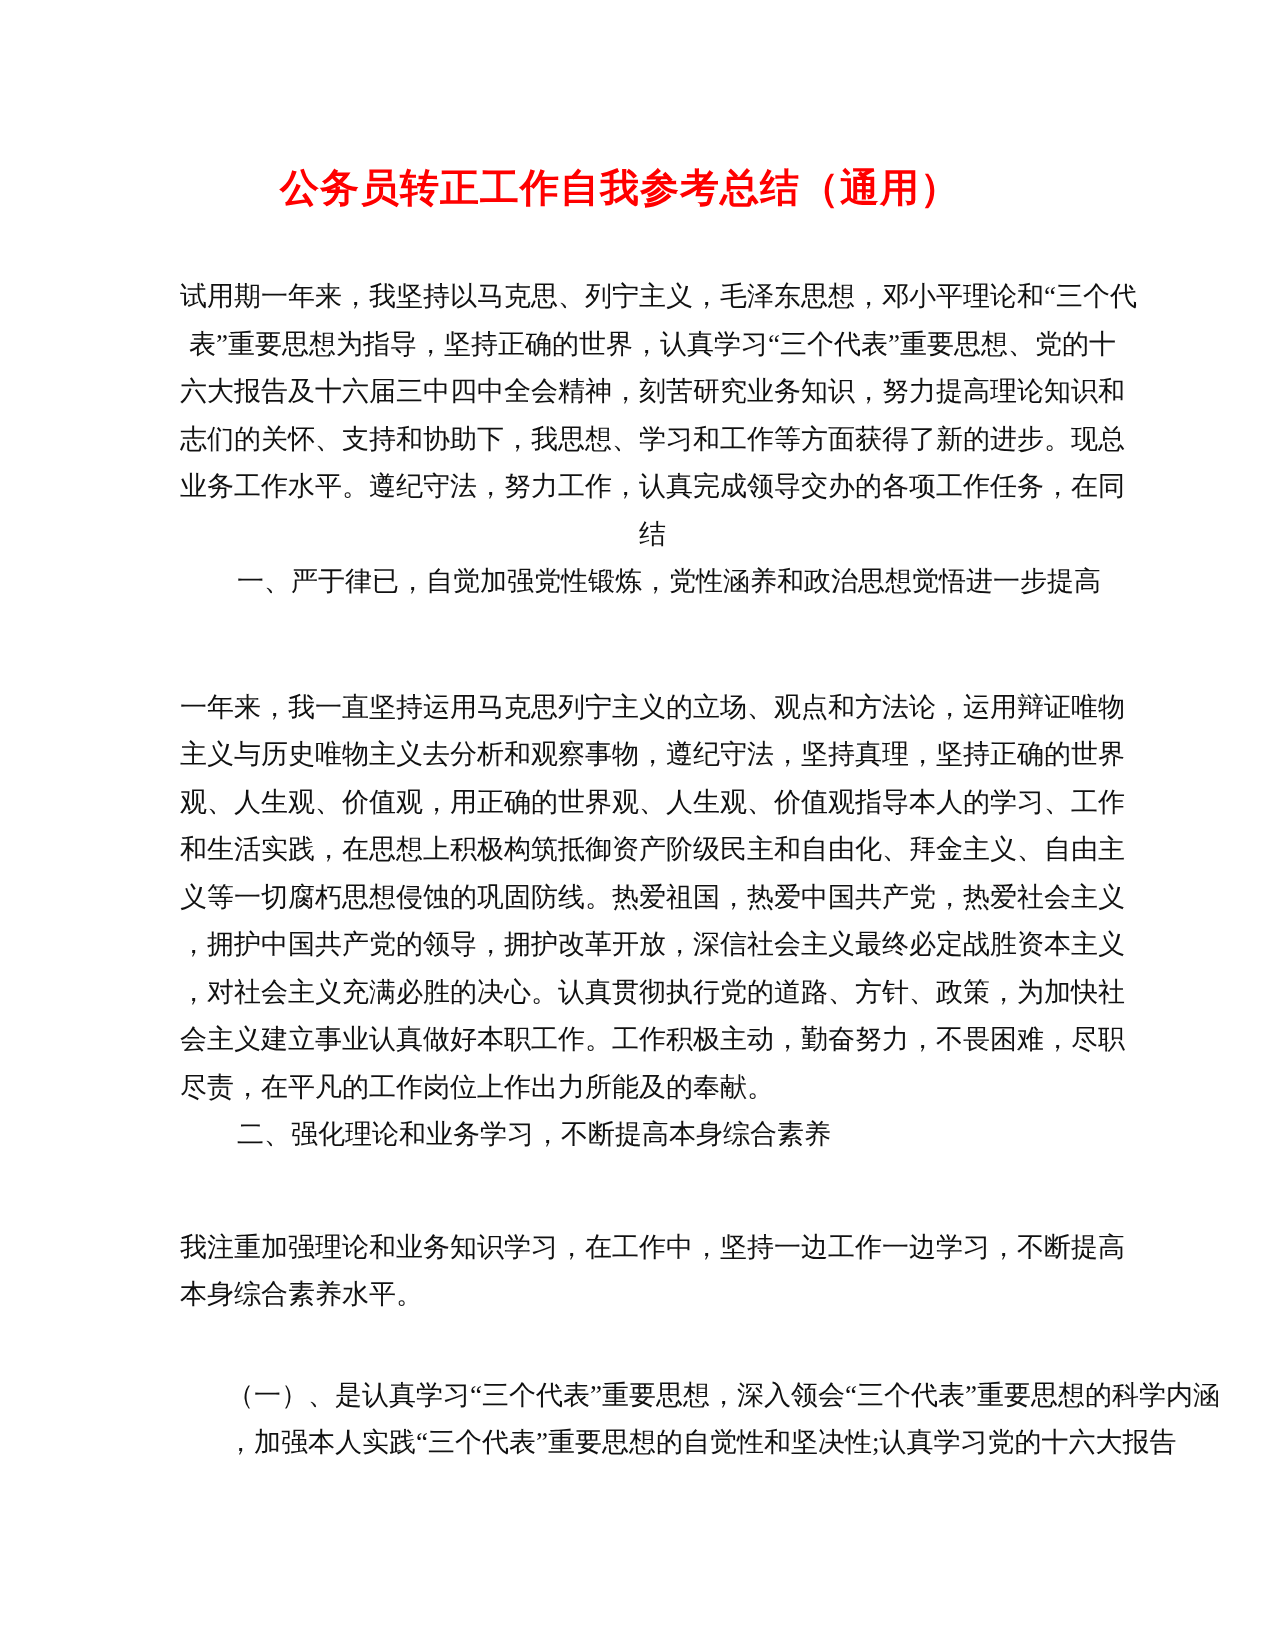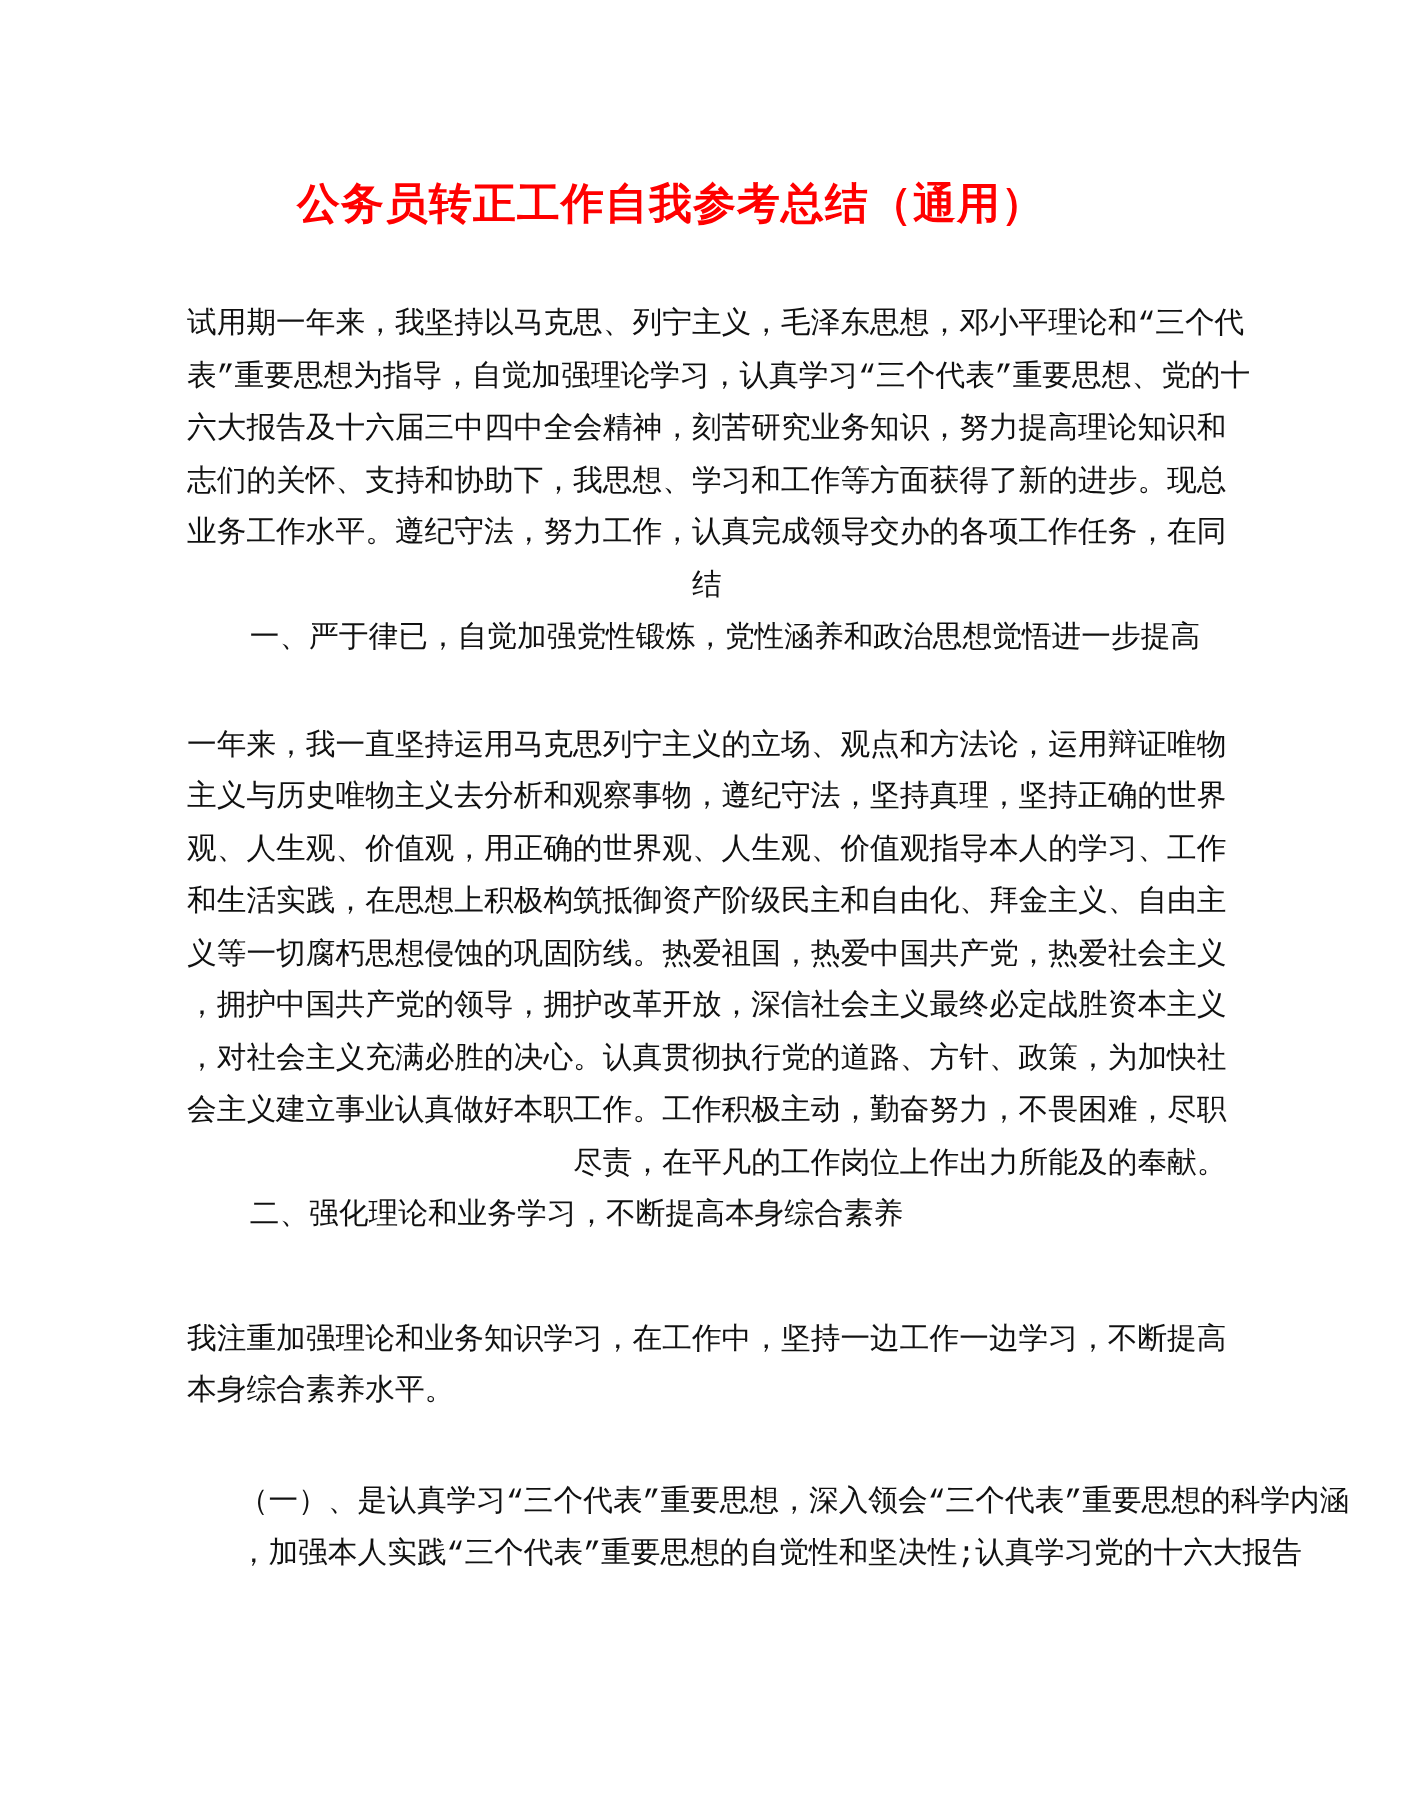--- a/index.html
+++ b/index.html
@@ -17,24 +17,23 @@
     position: absolute;
     top: 0;
     left: 0;
     width: 1275px;
     height: 1650px;
     background: #ffffff;
     overflow: hidden;
   }
   .doc-column {
     position: absolute;
-    left: 170px;
+    left: 180px;
     top: 0;
     width: 945px;
-    font-family: Liberation Mono, monospace;
   }
   .doc-title {
     margin: 158px 0 0 100px;
     font-size: 39px;
     line-height: 60px;
     font-weight: bold;
     color: #ff0000;
     white-space: nowrap;
     letter-spacing: 1px;
   }
@@ -46,35 +45,35 @@
     height: 47.5px;
     line-height: 47.5px;
     font-size: 27px;
     white-space: nowrap;
     color: #111111;
   }
   .heading-line {
     padding-left: 57px;
   }
   #p1 { margin-top: 55px; text-align: center; }
-  #p2 { margin-top: 50px; text-align: right; }
+  #p2 { margin-top: 78px; }
   #p3 { margin-top: 65px; }
   #p4 { margin-top: 53px; margin-left: 47px; }
 </style>
 </head>
 <body>
 
 <div class="page">
   <div class="doc-column">
 
     <h1 class="doc-title">公务员转正工作自我参考总结（通用）</h1>
 
     <div class="para" id="p1">
       <div class="line">试用期一年来，我坚持以马克思、列宁主义，毛泽东思想，邓小平理论和“三个代</div>
-      <div class="line">表”重要思想为指导，自觉加强理论学习，认真学习“三个代表”重要思想、党的十</div>
+      <div class="line">表”重要思想为指导，坚持正确的世界，认真学习“三个代表”重要思想、党的十</div>
       <div class="line">六大报告及十六届三中四中全会精神，刻苦研究业务知识，努力提高理论知识和</div>
       <div class="line">志们的关怀、支持和协助下，我思想、学习和工作等方面获得了新的进步。现总</div>
       <div class="line">业务工作水平。遵纪守法，努力工作，认真完成领导交办的各项工作任务，在同</div>
       <div class="line">结</div>
     </div>
 
     <div class="para">
       <div class="line heading-line">一、严于律已，自觉加强党性锻炼，党性涵养和政治思想觉悟进一步提高</div>
     </div>
 

